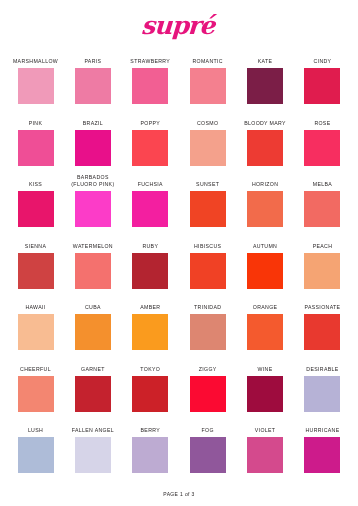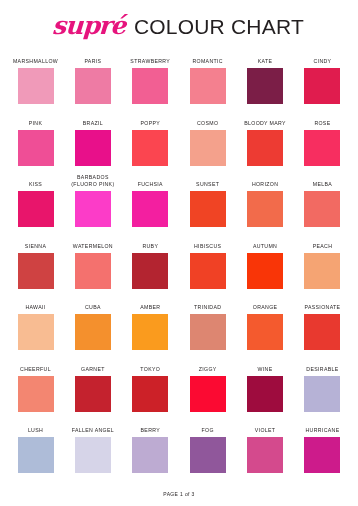--- a/index.html
+++ b/index.html
@@ -85,21 +85,20 @@
     color: #231f20;
   }
 </style>
 </head>
 <body>
 
 <div id="page">
 
   <div class="header">
     <span class="logo-script" style="color: rgb(230, 20, 125);">supré</span>
-    <span class="logo-title">COLOUR CHART</span>
   </div>
 
   <div class="grid">
       <div class="row">
         <div class="cell">
           <div class="swatch-label">MARSHMALLOW</div>
           <div class="swatch" style="background-color: rgb(240, 154, 185);"></div>
         </div>
         <div class="cell">
           <div class="swatch-label">PARIS</div>

